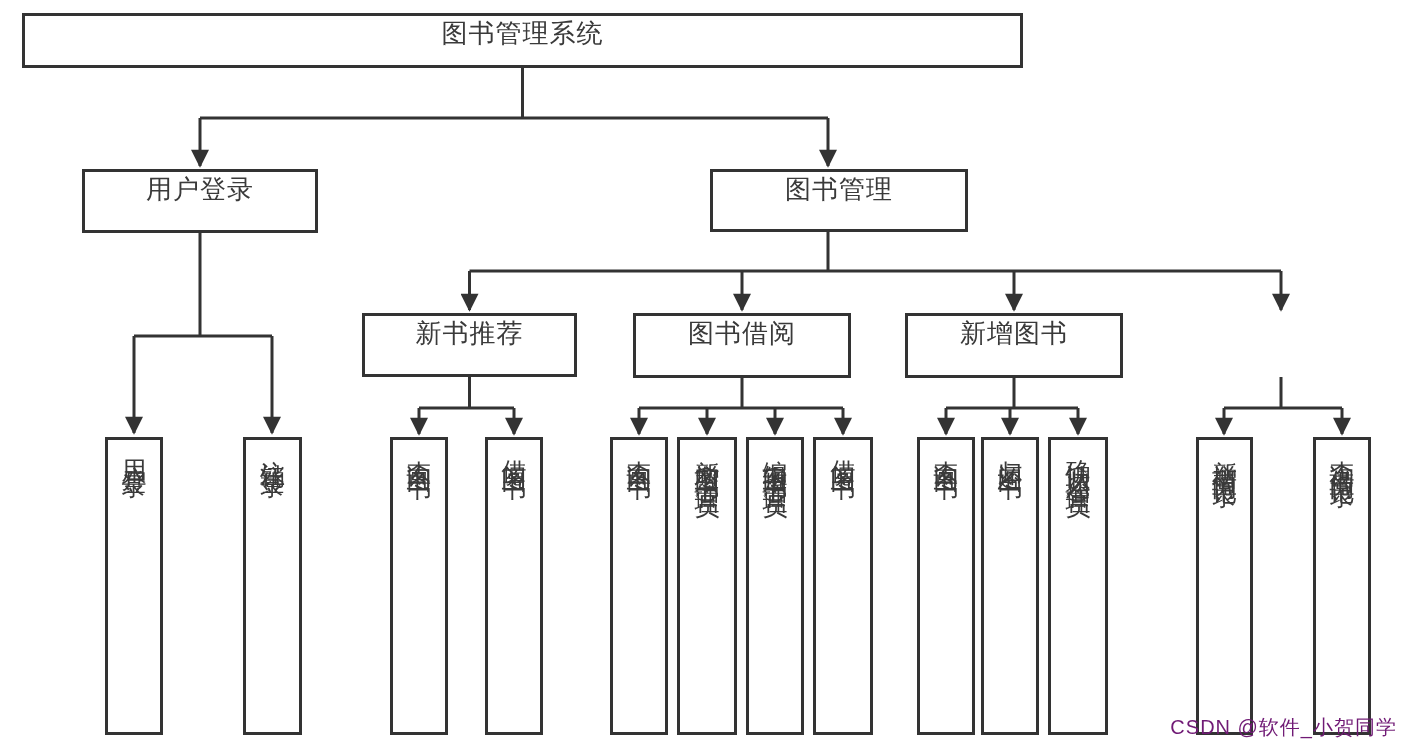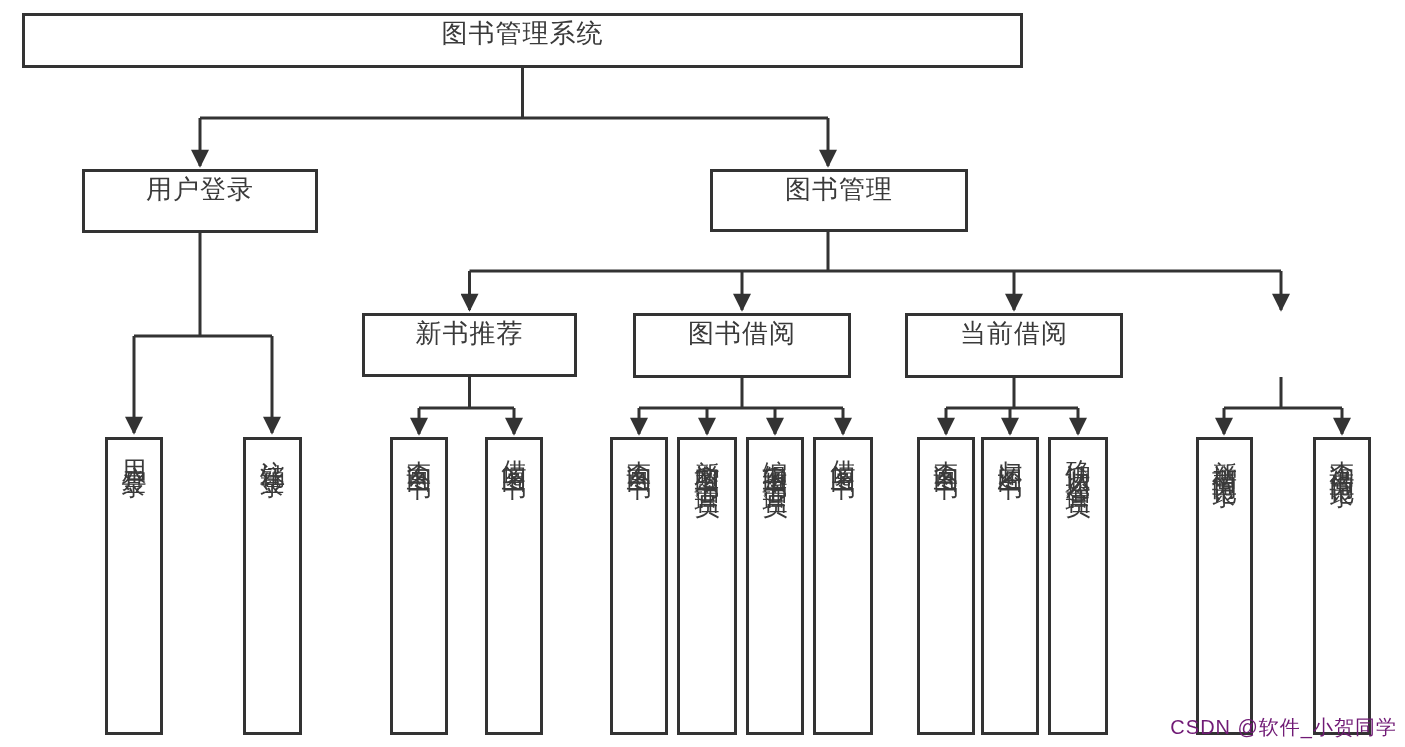--- a/index.html
+++ b/index.html
@@ -119,21 +119,21 @@
     <span>图书管理</span>
   </div>
 
   <div class="node hnode" style="left:362px; top:313px; width:215px; height:64px;">
     <span>新书推荐</span>
   </div>
   <div class="node hnode" style="left:633px; top:313px; width:218px; height:65px;">
     <span>图书借阅</span>
   </div>
   <div class="node hnode" style="left:905px; top:313px; width:218px; height:65px;">
-    <span>当前借阅</span>
+    <span>新增图书</span>
   </div>
 
   <div class="node leaf" style="left:105px; width:58px;">
     <span class="vtext">用户登录</span>
   </div>
   <div class="node leaf" style="left:243px; width:59px;">
     <span class="vtext">注销登录</span>
   </div>
 
   <div class="node leaf" style="left:390px; width:58px;">

